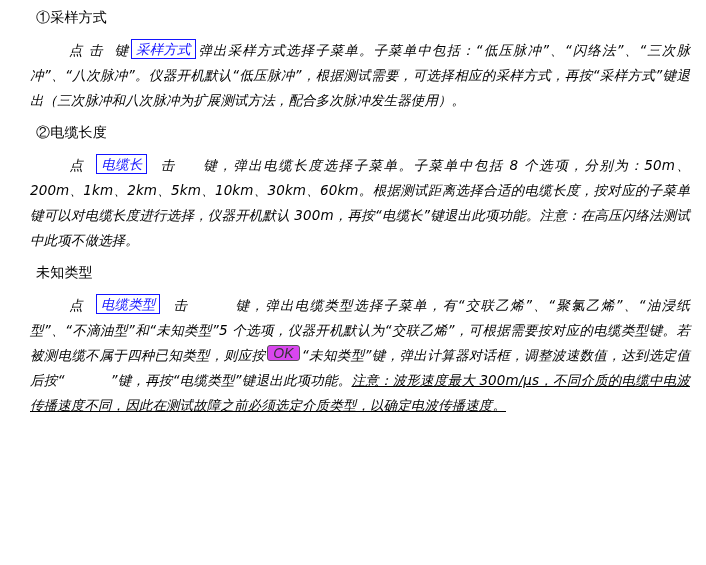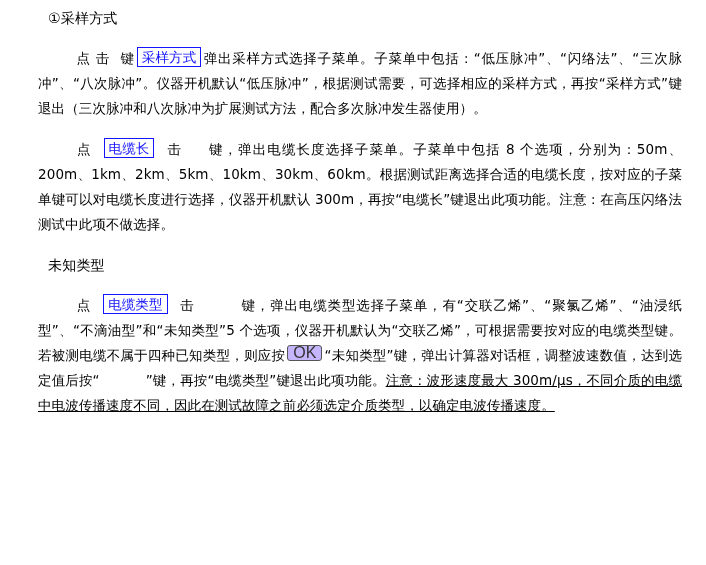--- a/index.html
+++ b/index.html
@@ -20,59 +20,61 @@
     height: 565px;
     padding: 0;
     box-sizing: border-box;
   }
   .section {
     margin: 0;
   }
   .heading {
     font-size: 14px;
     line-height: 24px;
-    padding-left: 48px;
+    padding-left: 36px;
     margin-top: 6px;
     margin-bottom: 2px;
     letter-spacing: 0.2px;
+    font-family: Liberation Serif, serif;
   }
   .para {
     font-size: 13.5px;
     line-height: 25px;
     text-align: justify;
     text-justify: inter-ideograph;
     padding-left: 22px;
     padding-right: 8px;
-    margin: 16px;
+    margin: 8px;
     letter-spacing: 0.1px;
+    font-style: italic;
   }
   .indent {
     display: inline-block;
     width: 38px;
   }
   .key-box {
     display: inline-block;
     border: 1px solid #1414ff;
     color: #1414ff;
     padding: 0 4px;
     margin: 0 2px;
     line-height: 18px;
     font-size: 13.5px;
     vertical-align: 1px;
   }
   .key-box-ok {
     display: inline-block;
     border: 1px solid #555555;
     color: #333333;
-    background: #c4b5fd;
+    background: #d946ef;
     border-radius: 3px;
     padding: 0 5px;
     margin: 0 2px;
     line-height: 14px;
-    font-size: 16px;
+    font-size: 14px;
     vertical-align: 2px;
     font-family: "Liberation Sans", sans-serif;
   }
   .gap-s {
     display: inline-block;
     width: 10px;
   }
   .gap-m {
     display: inline-block;
     width: 26px;
@@ -88,20 +90,21 @@
 </head>
 <body>
 
 <div class="page">
   <div class="section">
     <div class="heading">①采样方式</div>
     <div class="para"><span class="indent"></span><span>点  击</span><span class="gap-s"></span><span>键</span><span class="key-box">采样方式</span><span>弹出采样方式选择子菜单。子菜单中包括：“低压脉冲”、“闪络法”、“三次脉冲”、“八次脉冲”。仪器开机默认“低压脉冲”，根据测试需要，可选择相应的采样方式，再按“采样方式”键退出（三次脉冲和八次脉冲为扩展测试方法，配合多次脉冲发生器使用）。</span></div>
   </div>
 
   <div class="section">
+    <div class="heading">②电缆长度</div>
     <div class="para"><span class="indent"></span><span>点</span><span class="gap-s"></span><span class="key-box">电缆长</span><span class="gap-s"></span><span>击</span><span class="gap-m"></span><span>键，弹出电缆长度选择子菜单。子菜单中包括 8 个选项，分别为：50m、200m、1km、2km、5km、10km、30km、60km。根据测试距离选择合适的电缆长度，按对应的子菜单键可以对电缆长度进行选择，仪器开机默认 300m，再按“电缆长”键退出此项功能。注意：在高压闪络法测试中此项不做选择。</span></div>
   </div>
 
   <div class="section">
     <div class="heading">未知类型</div>
     <div class="para"><span class="indent"></span><span>点</span><span class="gap-s"></span><span class="key-box">电缆类型</span><span class="gap-s"></span><span>击</span><span class="gap-l"></span><span>键，弹出电缆类型选择子菜单，有“交联乙烯”、“聚氯乙烯”、“油浸纸型”、“不滴油型”和“未知类型”5 个选项，仪器开机默认为“交联乙烯”，可根据需要按对应的电缆类型键。若被测电缆不属于四种已知类型，则应按</span><span class="key-box-ok">OK</span><span>“未知类型”键，弹出计算器对话框，调整波速数值，达到选定值后按“</span><span class="gap-l"></span><span>”键，再按“电缆类型”键退出此项功能。</span><span class="underline">注意：波形速度最大 300m/μs，不同介质的电缆中电波传播速度不同，因此在测试故障之前必须选定介质类型，以确定电波传播速度。</span></div>
   </div>
 </div>
 
 </body></html>

